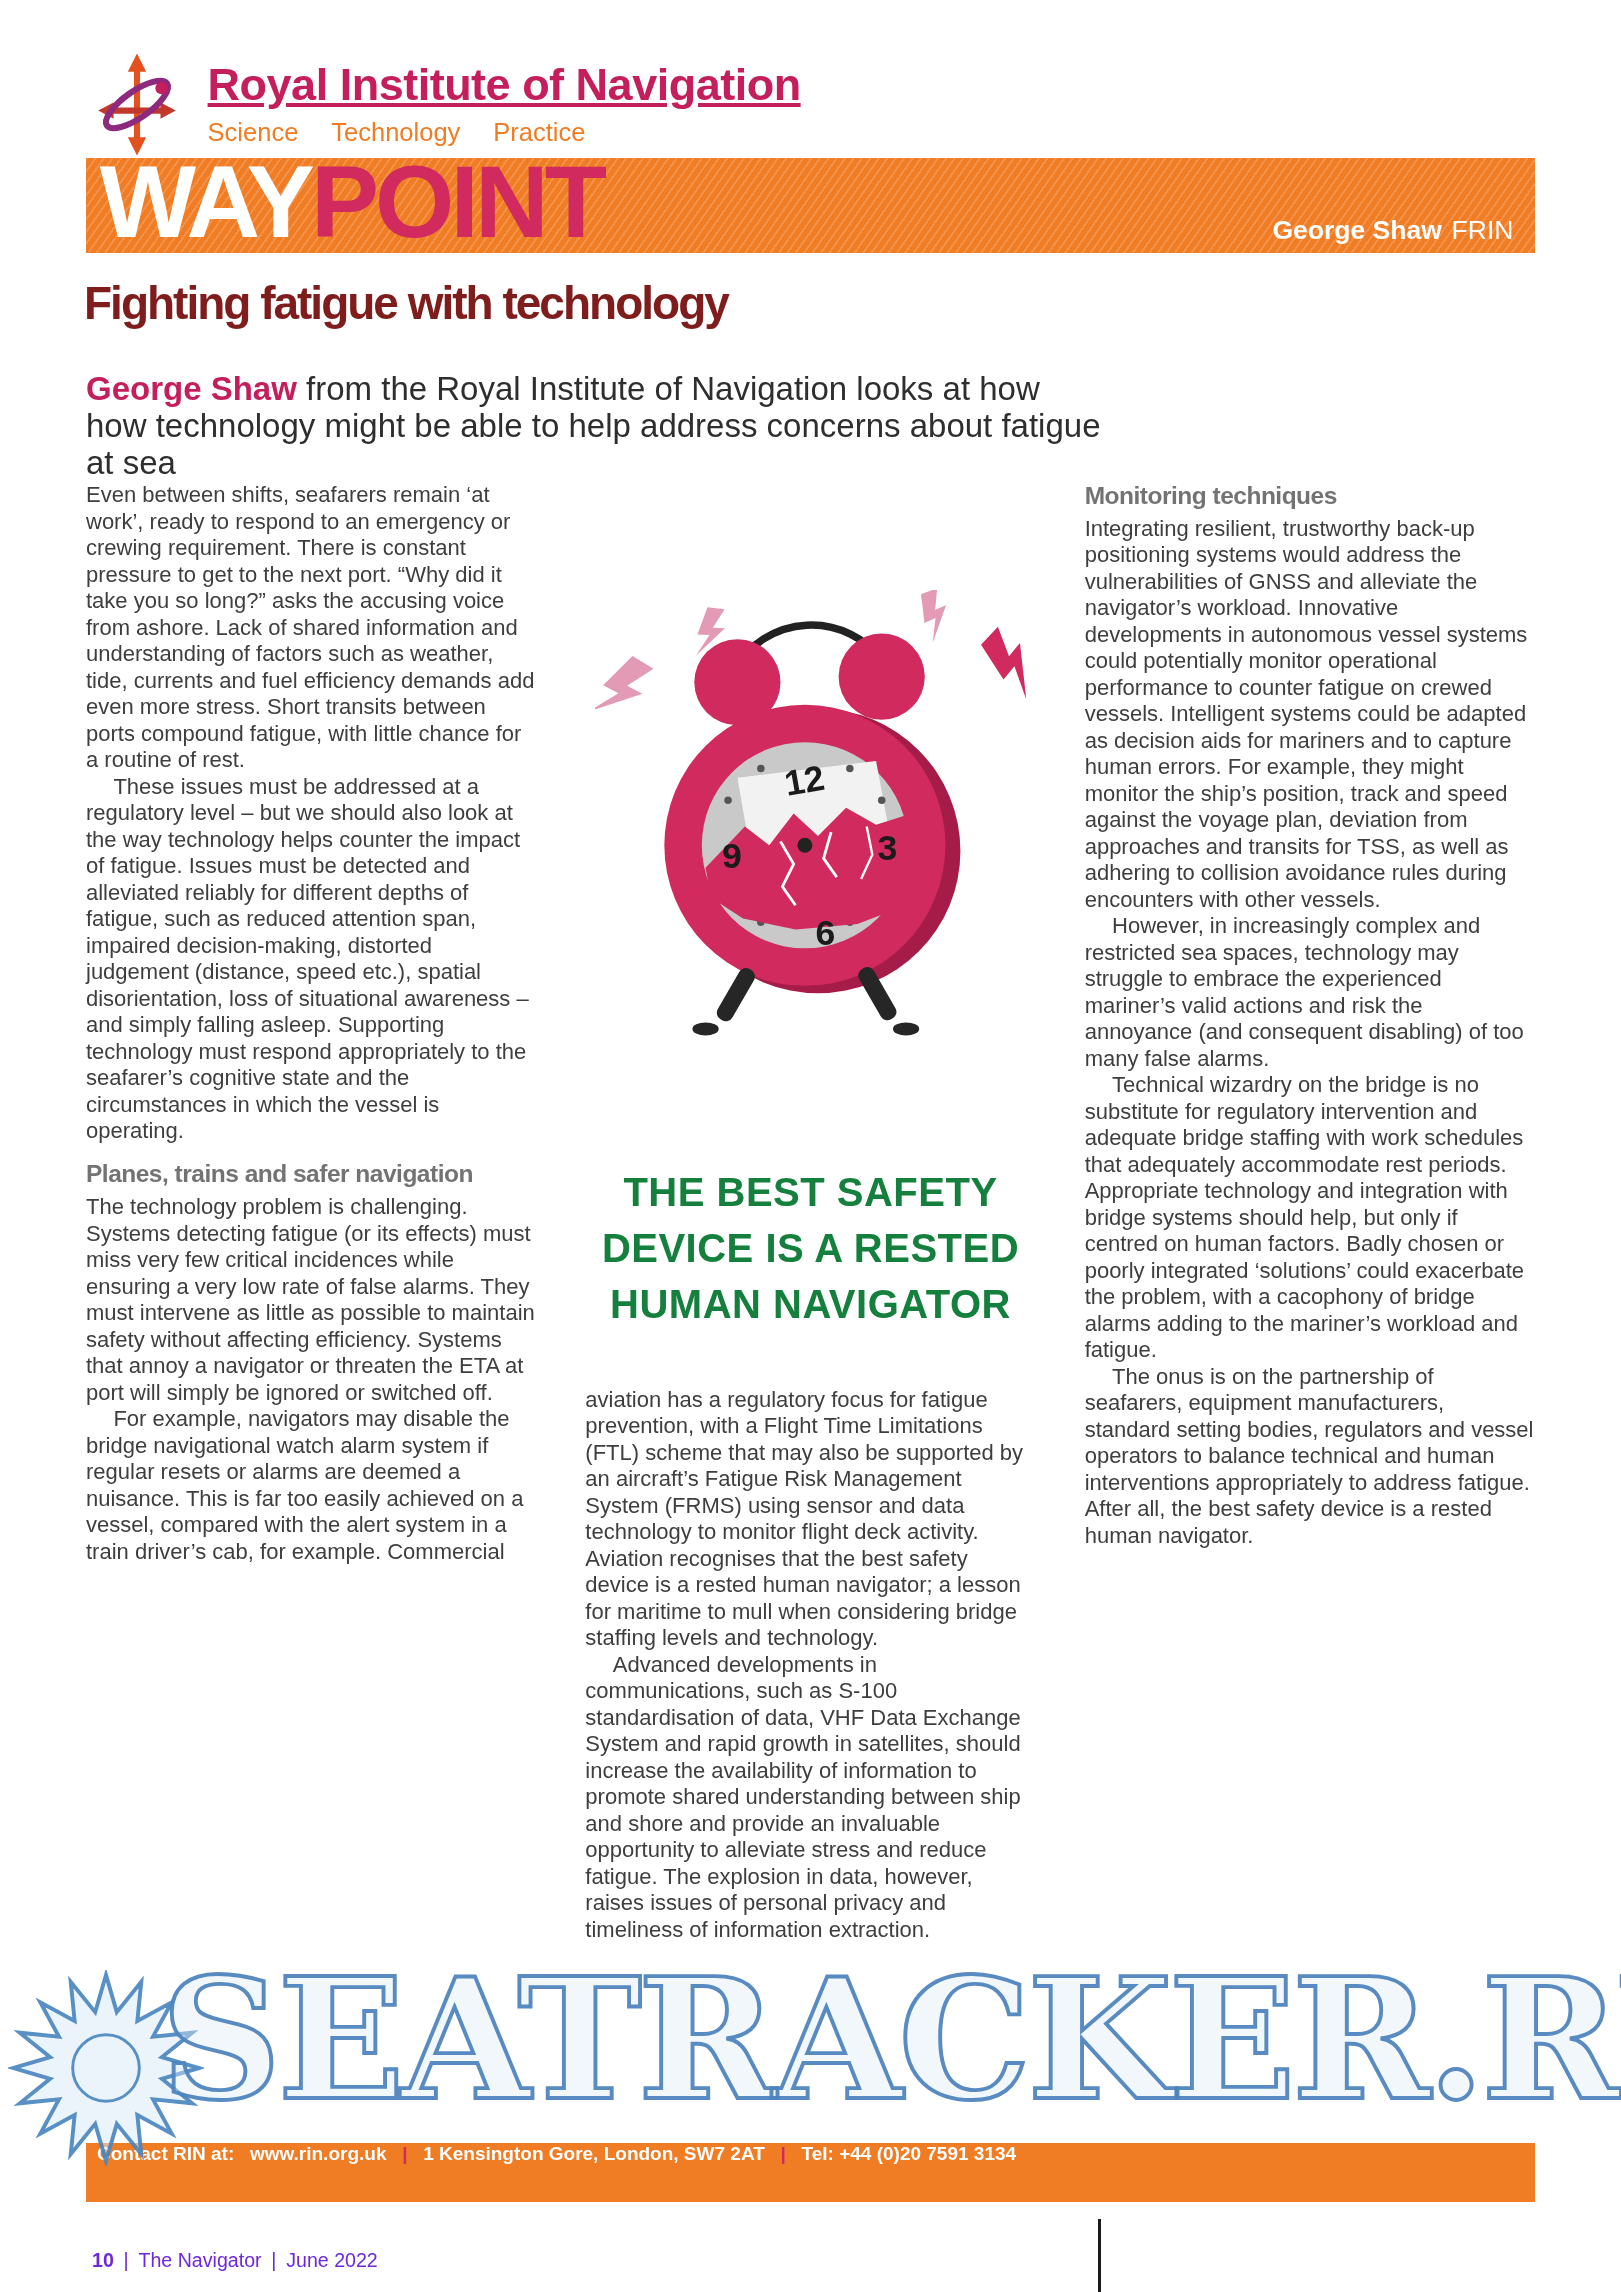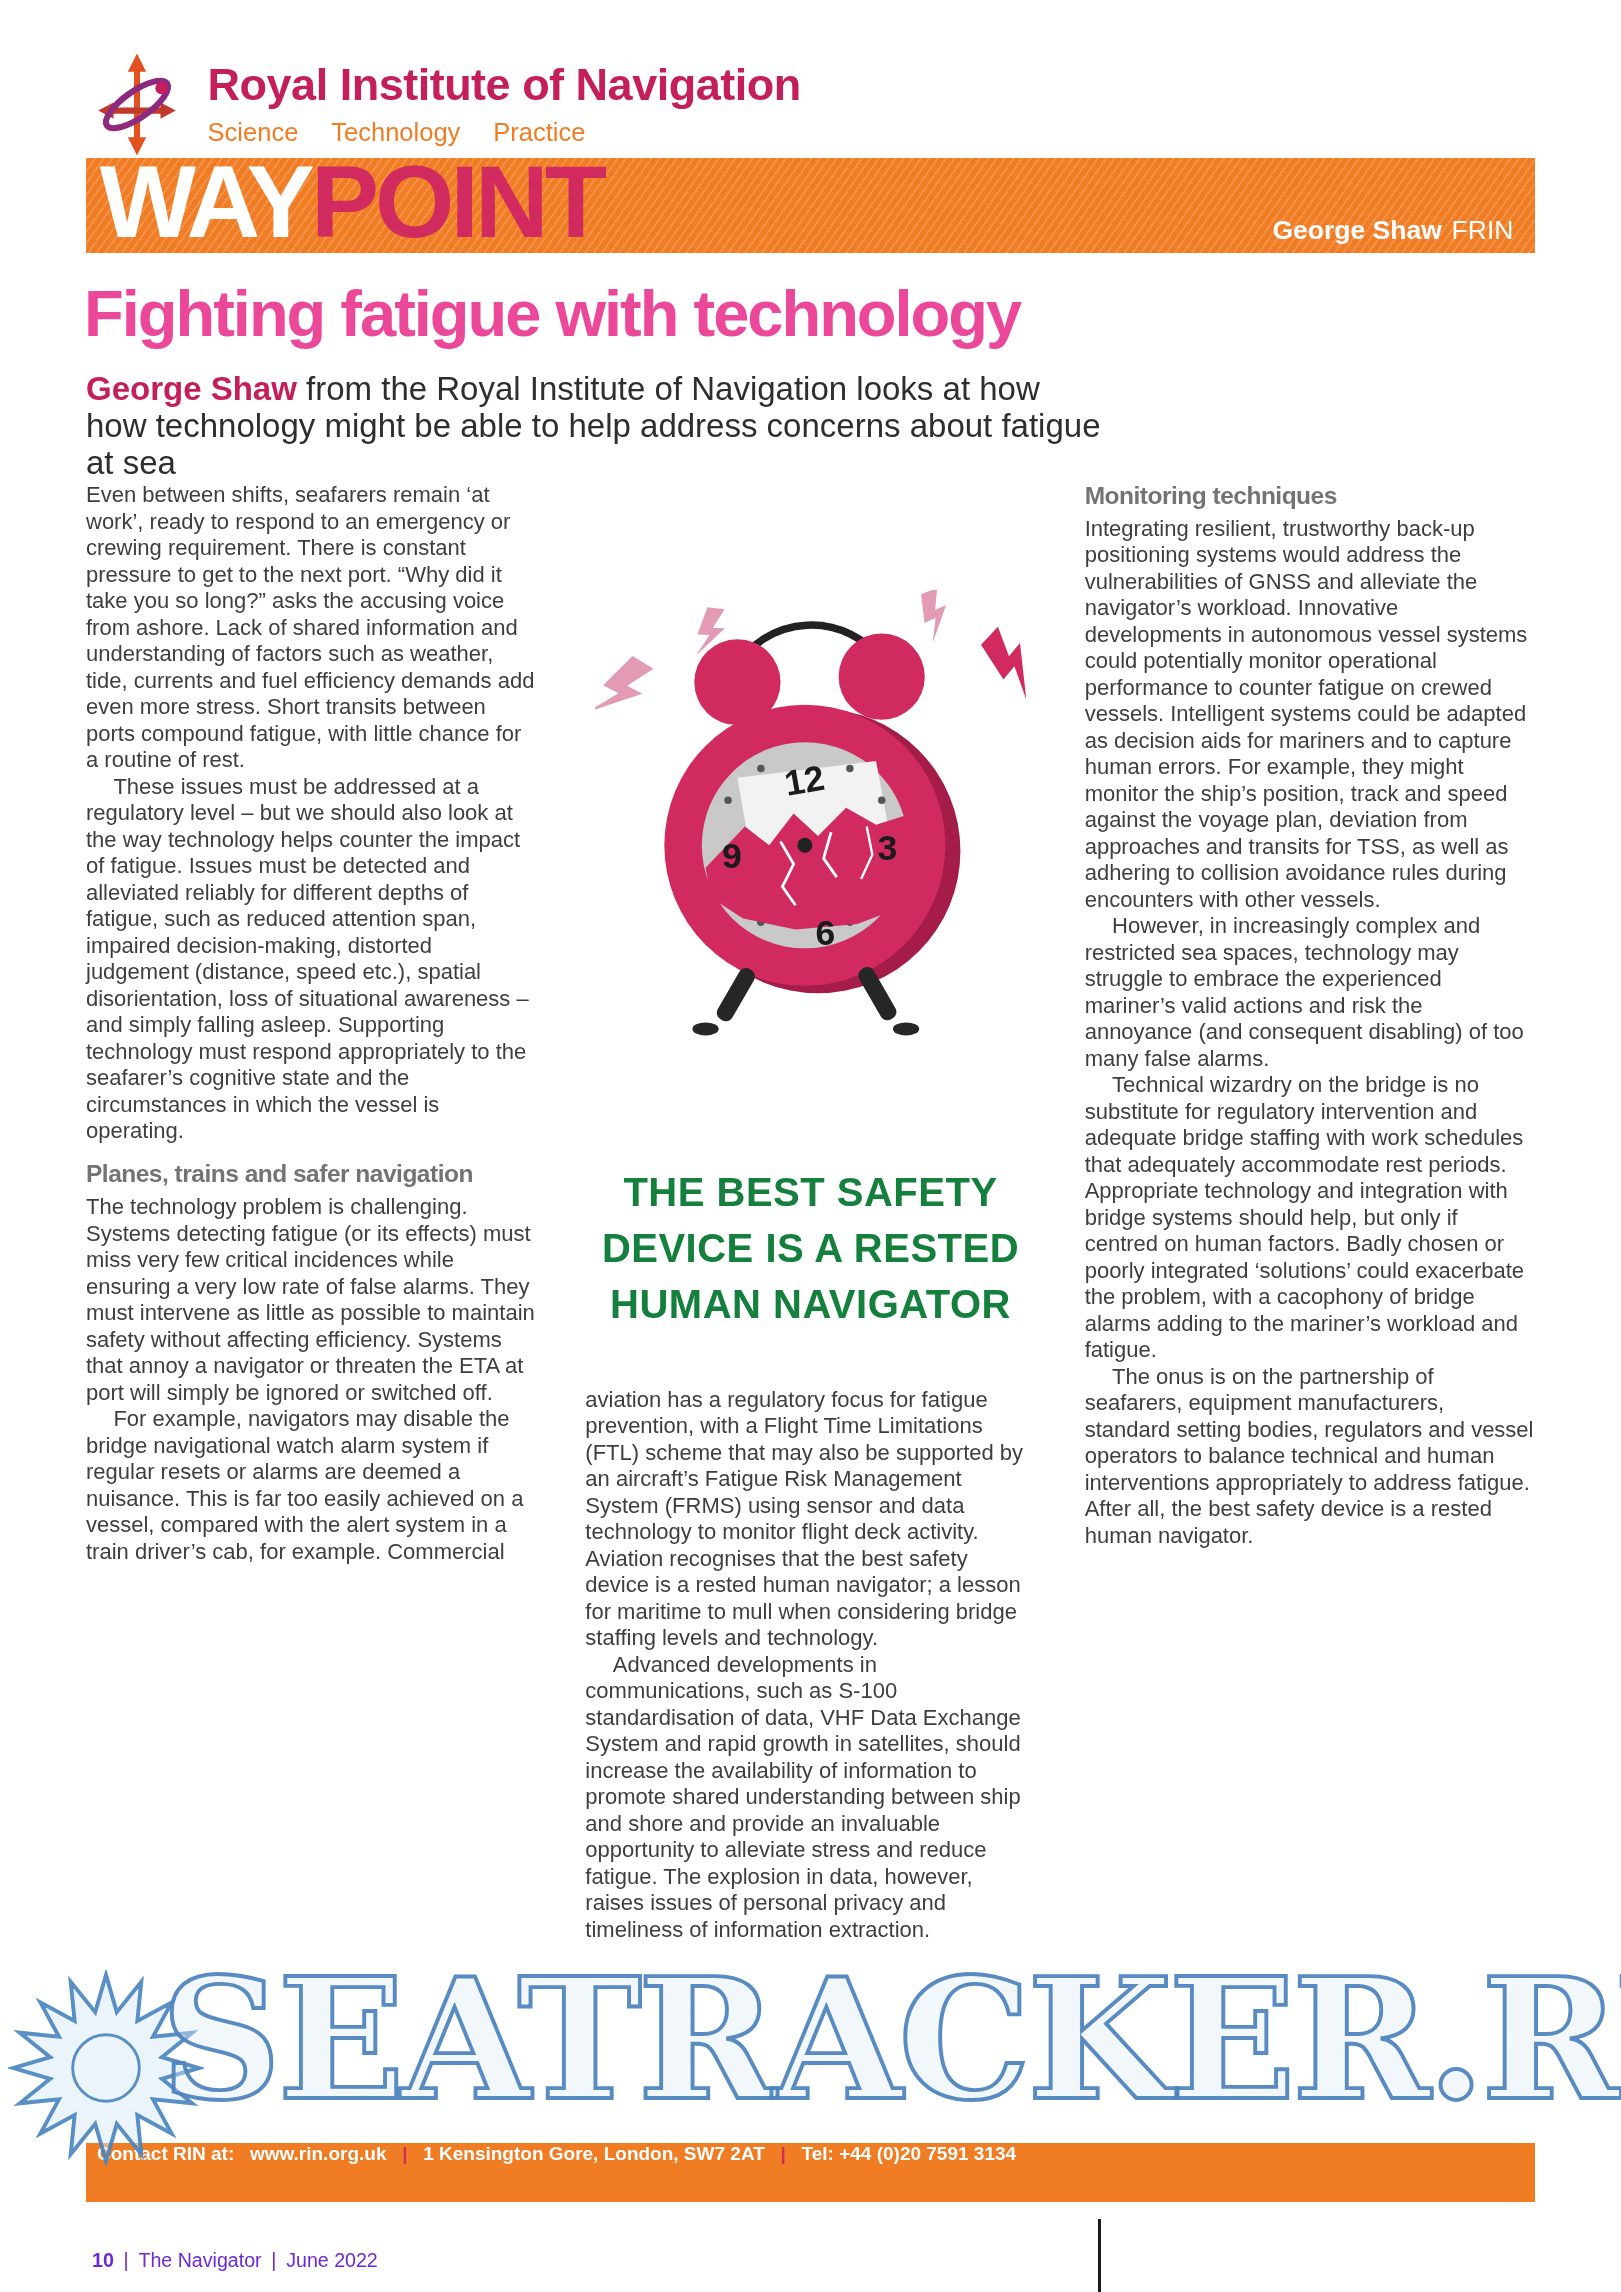--- a/index.html
+++ b/index.html
@@ -4,35 +4,35 @@
 <style>
   html,body{margin:0;padding:0;}
   body{width:1621px;height:2293px;background:#ffffff;position:relative;overflow:hidden;
        font-family:"Liberation Sans",sans-serif;color:#3e3e3e;}
   .page{position:absolute;inset:0;}
 
   
   .masthead{position:absolute;left:86px;top:51px;display:flex;gap:19.6px;align-items:flex-start;}
   .logo-svg{display:block;}
   .logo-text{padding-top:9.8px;}
-  .org-name{font-size:45px;font-weight:600;color:#c41e5c;letter-spacing:-0.5px;line-height:1.05;}
+  .org-name{font-size:45px;font-weight:600;color:#c41e5c;letter-spacing:-0.5px;line-height:1.05;text-decoration:underline;}
   .tagline{display:flex;gap:33px;margin-top:9.8px;color:#f07c24;font-weight:400;font-size:25.5px;}
 
   
   .banner{position:absolute;left:86px;top:158px;width:1449px;height:95px;background-color:#f07c24;
     background-image:repeating-linear-gradient(125deg, rgba(255,255,255,0.16) 0 2px, transparent 2px 6.9px);}
   .banner-title{position:absolute;left:13.7px;top:-6.9px;font-size:102px;font-weight:900;line-height:1;letter-spacing:-3.9px;white-space:nowrap;}
   .banner-title .way{color:#ffffff;}
   .banner-title .point{color:#d02a5e;}
   .banner-author{position:absolute;right:21.6px;bottom:6.9px;color:#ffffff;font-size:26.5px;display:flex;gap:9.8px;}
   .banner-author .author-name{font-weight:700;}
 
   
-  h1.article-title{position:absolute;left:84px;top:276px;margin:0;font-size:65px;font-weight:700;
-    color:#ec4899;letter-spacing:-2px;}
+  h1.article-title{position:absolute;left:84px;top:276px;margin:0;font-size:46px;font-weight:700;
+    color:#7f1d1d;letter-spacing:-2px;}
   .standfirst{position:absolute;left:86px;top:370px;width:1019px;margin:0;font-size:33px;line-height:37px;color:#2e2e2e;}
   .standfirst .sf-lead{font-weight:700;color:#c41e5c;}
 
   
   .columns{position:absolute;left:86px;top:482px;width:1449px;display:grid;
     grid-template-columns:1fr 1fr 1fr;column-gap:49px;}
   .col p{margin:0;font-size:22px;line-height:26.5px;color:#3e3e3e;}
   .col p.indent{text-indent:27.4px;}
   .section-heading{color:#737373;font-size:24.5px;font-weight:700;margin:15.7px 0 5.9px;letter-spacing:-0.5px;}
   .col .section-heading.first{margin-top:0;}

